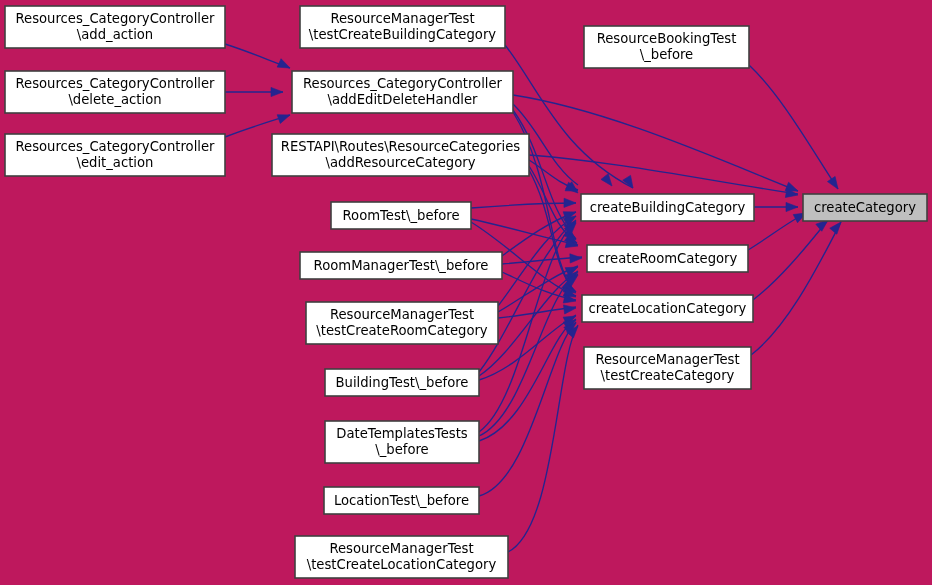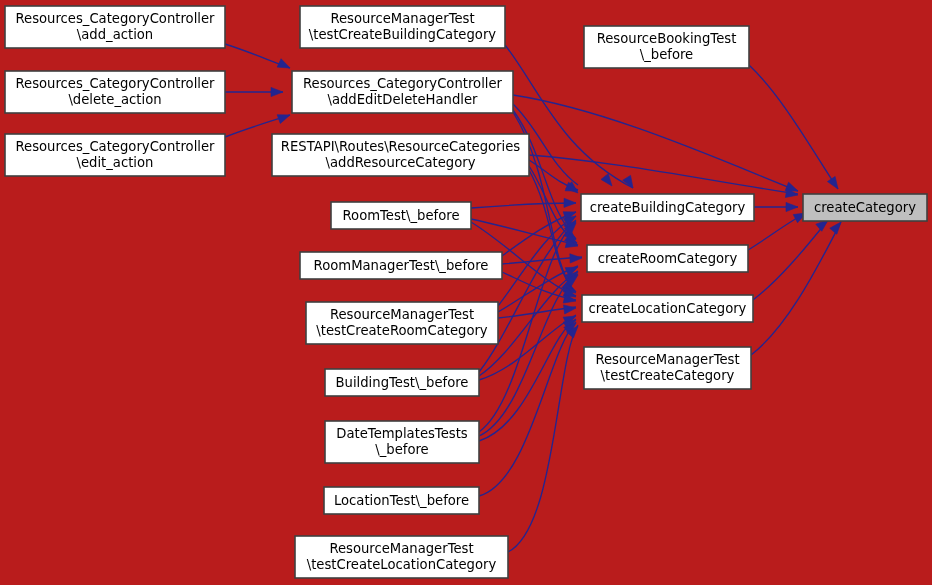--- a/index.html
+++ b/index.html
@@ -6,21 +6,21 @@
   html, body {
     margin: 0;
     padding: 0;
     background: #ffffff;
   }
   #graph-root {
     position: relative;
     width: 932px;
     height: 585px;
     overflow: hidden;
-    background: #b91c1c;
+    background: #be185d;
     font-family: "DejaVu Sans", "Liberation Sans", sans-serif;
     text-align: center;
   }
   svg#graph-canvas {
     position: absolute;
     top: 0;
     left: 0;
     width: 932px;
     height: 585px;
     display: block;

